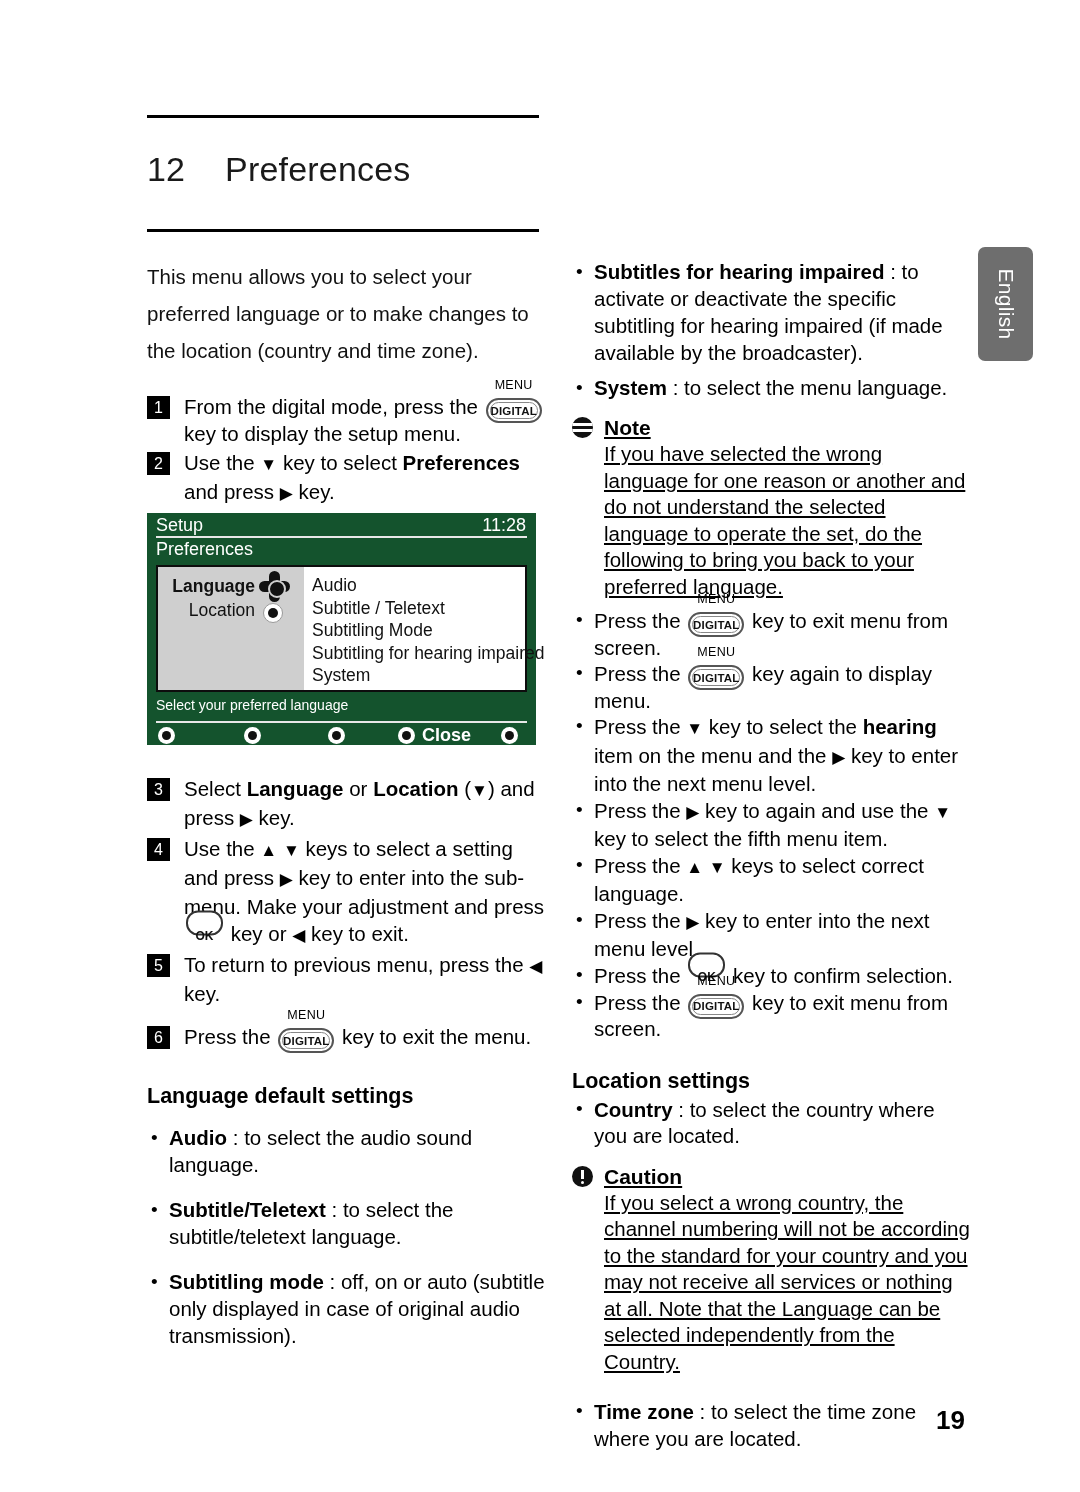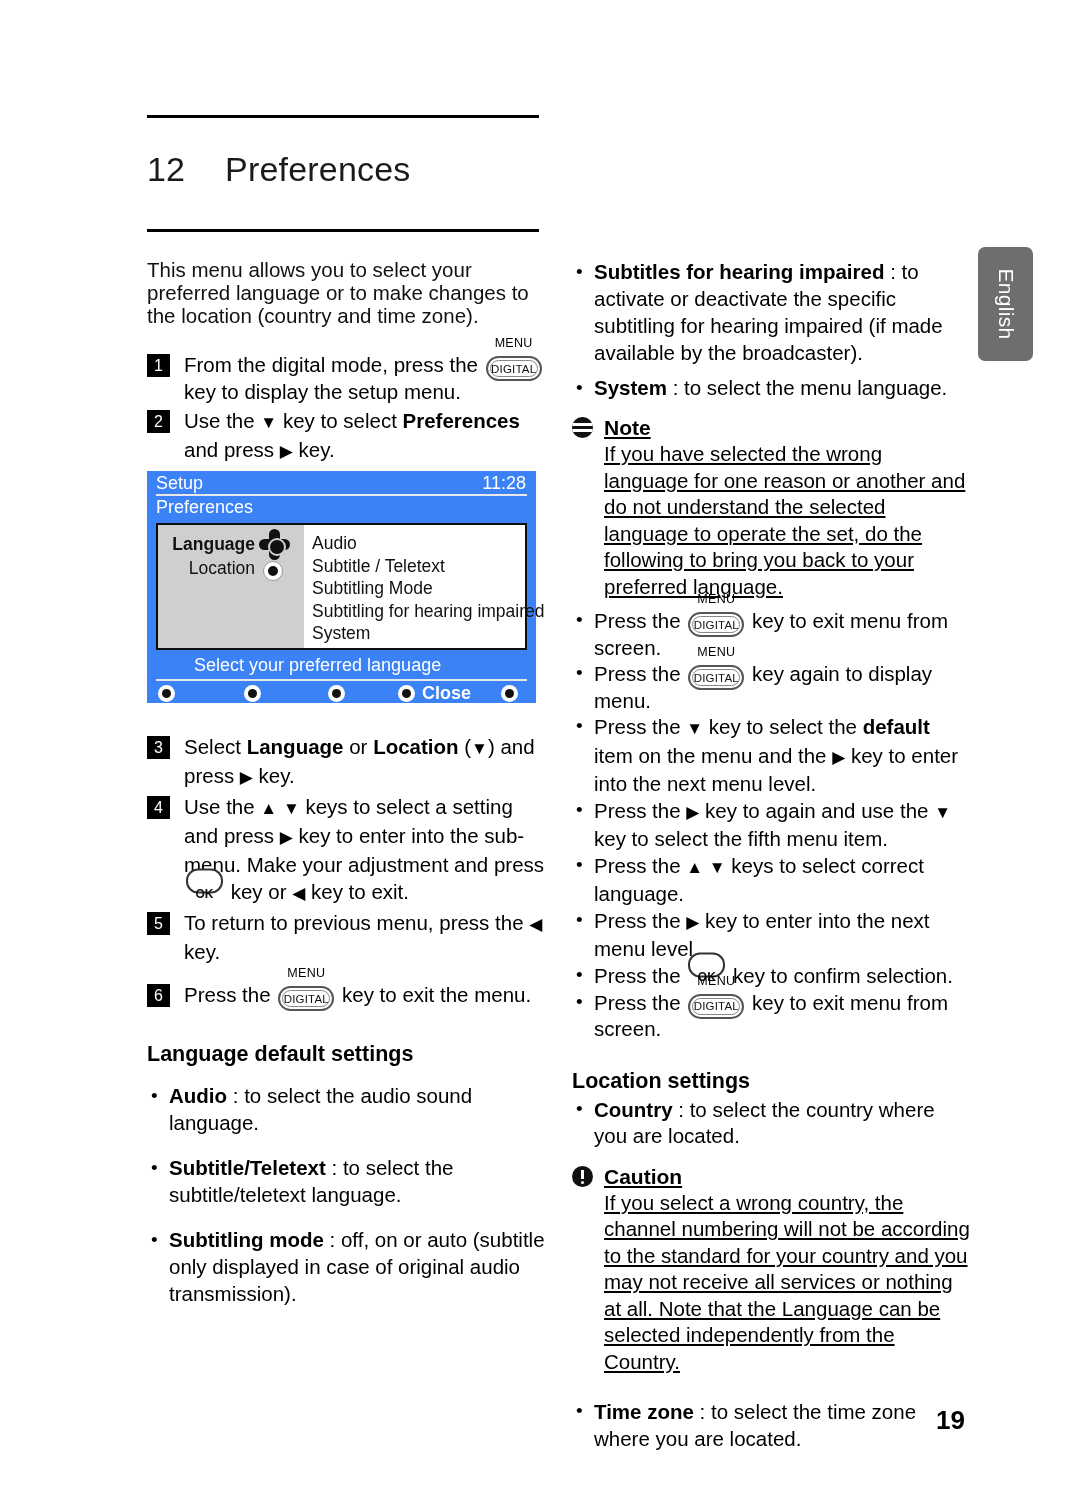--- a/index.html
+++ b/index.html
@@ -26,21 +26,21 @@
     white-space:nowrap;
   }
   .chapter .num{display:inline-block;width:78px;}
 
   
   .col-left{position:absolute;left:147px;top:258px;width:400px;}
   .col-right{position:absolute;left:572px;top:258px;width:400px;}
 
   p.body{
     margin:0 0 0 0;
-    font-size:20.5px;line-height:23px;color:#111;
+    font-size:20.5px;line-height:37px;color:#111;
   }
   .gap8{height:8px;}
   .gap14{height:14px;}
   .gap18{height:18px;}
   .gap24{height:24px;}
   .gap30{height:30px;}
 
   
   .step{
     position:relative;padding-left:37px;
@@ -67,39 +67,39 @@
     position:absolute;left:0;top:0;width:56px;height:25px;
     border:2px solid #555;border-radius:13px;
     background:#fff;box-sizing:border-box;
   }
   .digital-oval:before{
     content:"";position:absolute;left:2px;top:2px;right:2px;bottom:2px;
     border:1.5px solid #888;border-radius:11px;
   }
   .digital-oval span{
     position:absolute;left:0;right:0;top:50%;transform:translateY(-50%);
-    text-align:center;font-size:11.5px;font-weight:normal;letter-spacing:.2px;color:#111;
+    text-align:center;font-size:11.5px;font-weight:bold;letter-spacing:.2px;color:#111;
   }
   
   .okkey{
     display:inline-block;position:relative;width:37px;height:25px;
     vertical-align:-7px;margin:0 2px;
   }
   .okkey .ov{
     position:absolute;inset:0;border:2px solid #333;border-radius:12px;background:#fff;
     box-sizing:border-box;
   }
   .okkey span{
     position:absolute;left:0;right:0;top:50%;transform:translateY(-50%);
     text-align:center;font-size:12px;font-weight:bold;color:#111;
   }
 
   
   .tvmenu{
-    position:relative;width:389px;height:232px;background:#3b82f6;
+    position:relative;width:389px;height:232px;background:#14532d;
     margin-top:6px;
   }
   .tv-topbar{position:relative;height:25px;}
   .tv-topbar .ttl{
     position:absolute;left:9px;top:2px;font-size:18px;color:#fff;
   }
   .tv-topbar .clock{
     position:absolute;right:10px;top:2px;font-size:18px;color:#fff;
   }
   .tv-topbar .ul{
@@ -125,21 +125,21 @@
   .navpad .bar-v{position:absolute;left:11px;top:0px;width:11px;height:31px;background:#111;border-radius:6px;}
   .navpad .ctr{position:absolute;left:9.5px;top:8.5px;width:14px;height:14px;background:#111;border-radius:50%;border:2px solid #cfcfcf;}
   .dotmark{
     position:absolute;left:105px;top:36px;width:18px;height:18px;border-radius:50%;
     background:#fff;border:1px solid #9a9a9a;
   }
   .dotmark:after{content:"";position:absolute;left:4px;top:4px;width:10px;height:10px;border-radius:50%;background:#111;}
   .tv-right{flex:1;padding:7px 0 0 8px;}
   .tv-right div{font-size:17.5px;line-height:22.5px;color:#111;white-space:nowrap;}
   .tv-hint{
-    position:absolute;left:9px;top:184px;font-size:18px;color:#fff;margin-left:38px;
+    position:absolute;left:9px;top:184px;font-size:14px;color:#fff;
   }
   .tv-hint-rule{
     position:absolute;left:9px;right:9px;top:208px;height:2px;
     background:repeating-linear-gradient(to right,#e8e8e8 0 4px,#878787 4px 7px);
   }
   .tv-hint-rule.solid{background:#e8e8e8;}
   .tv-dots{position:absolute;left:9px;right:9px;top:214px;height:18px;}
   .tv-dots .d{
     position:absolute;top:0;width:17px;height:17px;border-radius:50%;
     background:#fff;
@@ -346,21 +346,21 @@
           </span></span><span> key to exit menu from screen.</span>
     </div>
 
     <div class="sub-bullet">
       <span>Press the </span><span class="keywrap"><span class="menulab">MENU</span><span class="digital-oval">
             <span>DIGITAL</span>
           </span></span><span> key again to display menu.</span>
     </div>
 
     <div class="sub-bullet">
-      Press the <span class="arrow">▼</span> key to select the <b>default</b> item on the menu and the <span class="arrow">▶</span> key to enter into the next menu level.
+      Press the <span class="arrow">▼</span> key to select the <b>hearing</b> item on the menu and the <span class="arrow">▶</span> key to enter into the next menu level.
     </div>
 
     <div class="sub-bullet">
       Press the <span class="arrow">▶</span> key to again and use the <span class="arrow">▼</span> key to select the fifth menu item.
     </div>
 
     <div class="sub-bullet">
       Press the <span class="arrow">▲</span> <span class="arrow">▼</span> keys to select correct language.
     </div>
 

